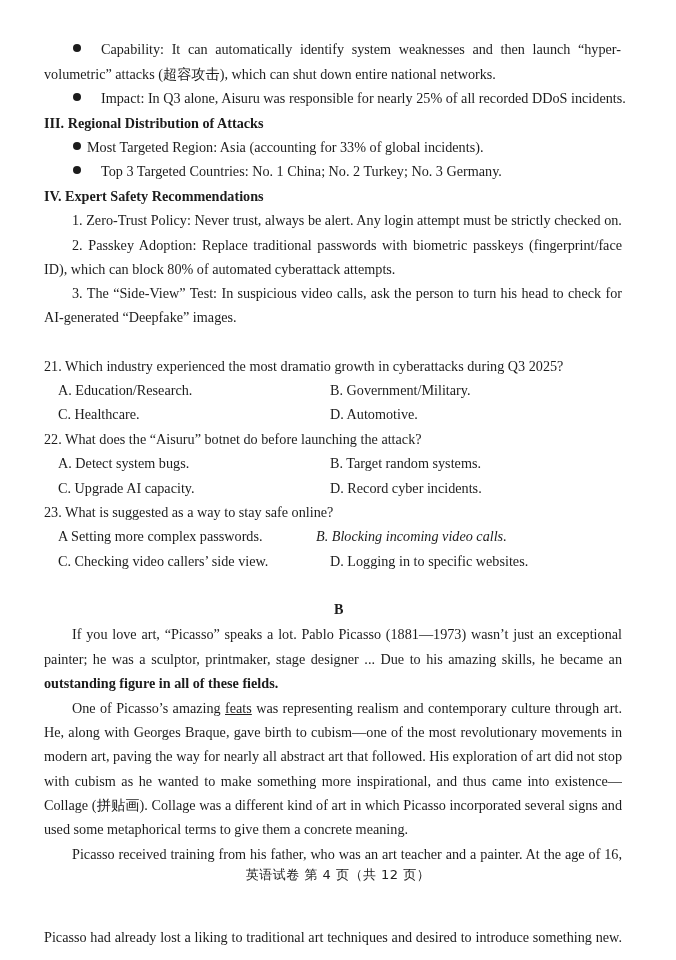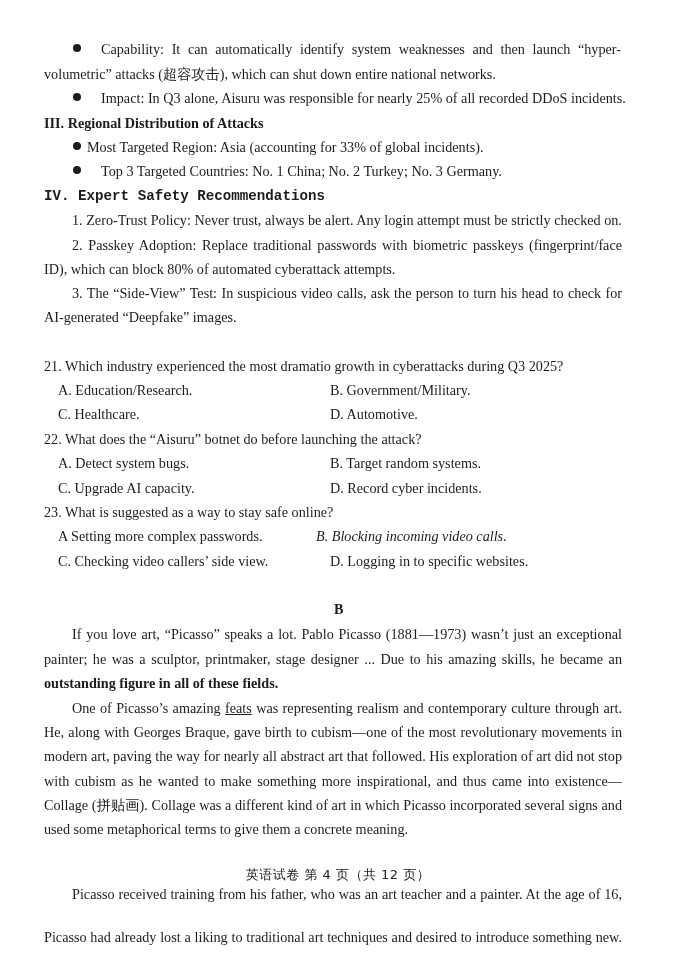--- a/index.html
+++ b/index.html
@@ -24,21 +24,21 @@
 <div class="line" style="left:44px; top:65px;">volumetric” attacks (超容攻击), which can shut down entire national networks.</div>
 <span class="bullet" style="left:73px; top:93px;"></span>
 <div class="line" style="left:101px; top:89px;">Impact: In Q3 alone, Aisuru was responsible for nearly 25% of all recorded DDoS incidents.</div>
 
 <div class="line bold" style="left:44px; top:114px;">III. Regional Distribution of Attacks</div>
 <span class="bullet" style="left:73px; top:142px;"></span>
 <div class="line" style="left:87px; top:138px;">Most Targeted Region: Asia (accounting for 33% of global incidents).</div>
 <span class="bullet" style="left:73px; top:166px;"></span>
 <div class="line" style="left:101px; top:162px;">Top 3 Targeted Countries: No. 1 China; No. 2 Turkey; No. 3 Germany.</div>
 
-<div class="line bold" style="left:44px; top:187px;font-family:Liberation Mono, monospace;">IV. Expert Safety Recommendations</div>
+<div class="line bold" style="left:44px; top:187px;">IV. Expert Safety Recommendations</div>
 <div class="line" style="left:72px; top:211px;">1. Zero-Trust Policy: Never trust, always be alert. Any login attempt must be strictly checked on.</div>
 <div class="line just" style="left:72px; top:236px; width:550px;">2. Passkey Adoption: Replace traditional passwords with biometric passkeys (fingerprint/face</div>
 <div class="line" style="left:44px; top:260px;">ID), which can block 80% of automated cyberattack attempts.</div>
 <div class="line just" style="left:72px; top:284px; width:550px;">3. The “Side-View” Test: In suspicious video calls, ask the person to turn his head to check for</div>
 <div class="line" style="left:44px; top:308px;">AI-generated “Deepfake” images.</div>
 
 <div class="line" style="left:44px; top:357px;">21. Which industry experienced the most dramatio growth in cyberattacks during Q3 2025?</div>
 <div class="opt" style="left:58px; top:381px;">A. Education/Research.</div>
 <div class="opt" style="left:330px; top:381px;">B. Government/Military.</div>
 <div class="opt" style="left:58px; top:405px;">C. Healthcare.</div>
@@ -59,16 +59,16 @@
 <div class="line bold" style="left:334px; top:600px;">B</div>
 <div class="line just" style="left:72px; top:625px; width:550px;">If you love art, “Picasso” speaks a lot. Pablo Picasso (1881—1973) wasn’t just an exceptional</div>
 <div class="line just" style="left:44px; top:650px; width:578px;">painter; he was a sculptor, printmaker, stage designer ... Due to his amazing skills, he became an</div>
 <div class="line" style="left:44px; top:674px;font-weight:bold;">outstanding figure in all of these fields.</div>
 <div class="line just" style="left:72px; top:699px; width:550px;"><span>One of Picasso’s amazing </span><span class="u">feats</span><span> was representing realism and contemporary culture through art.</span></div>
 <div class="line just" style="left:44px; top:723px; width:578px;">He, along with Georges Braque, gave birth to cubism—one of the most revolutionary movements in</div>
 <div class="line just" style="left:44px; top:747px; width:578px;">modern art, paving the way for nearly all abstract art that followed. His exploration of art did not stop</div>
 <div class="line just" style="left:44px; top:772px; width:578px;">with cubism as he wanted to make something more inspirational, and thus came into existence—</div>
 <div class="line just" style="left:44px; top:796px; width:578px;">Collage (拼贴画). Collage was a different kind of art in which Picasso incorporated several signs and</div>
 <div class="line" style="left:44px; top:820px;">used some metaphorical terms to give them a concrete meaning.</div>
-<div class="line just" style="left:72px; top:845px; width:550px;margin-top:40px;">Picasso received training from his father, who was an art teacher and a painter. At the age of 16,</div>
+<div class="line just" style="left:72px; top:845px; width:550px;">Picasso received training from his father, who was an art teacher and a painter. At the age of 16,</div>
 <div class="line just" style="left:44px; top:900px; width:578px;margin-top:28px;">Picasso had already lost a liking to traditional art techniques and desired to introduce something new.</div>
 
 <div class="footer">英语试卷  第 4 页（共 12 页）</div>
 
 </body></html>

